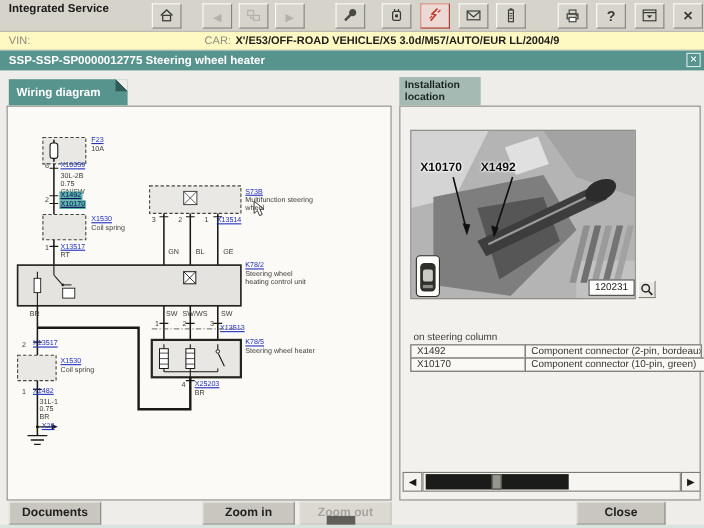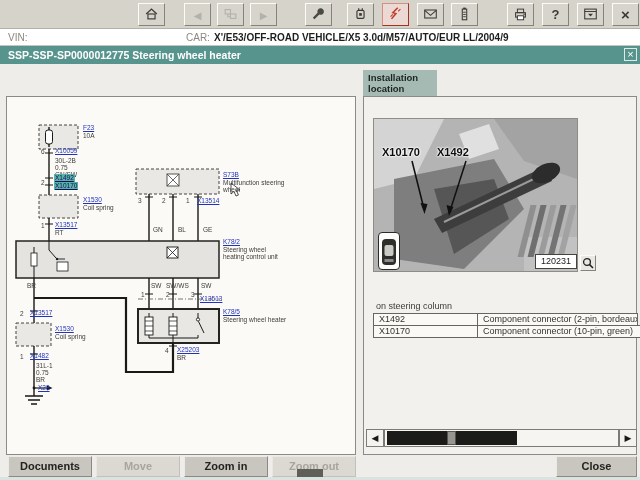--- a/index.html
+++ b/index.html
@@ -12,21 +12,21 @@
   #toolbar{left:0;top:0;width:640px;height:29px;background:#d6d3cb;border-bottom:1px solid #b3b1aa}
   .apptitle{left:8px;top:3px;font-size:10.5px;font-weight:bold;color:#191917;line-height:11.5px}
   .tbtn{top:3px;width:27px;height:23px;background:#d7d4cc;border:1px solid;
         border-color:#fbfbf8 #84837c #84837c #fbfbf8;text-align:center;line-height:21px;
         font-size:13px;color:#3b3b36;cursor:default}
   .tbtn svg{display:block;margin:2px auto 0}
   .tbtn.dis{color:#b3b1aa}
   .tbtn.red{background:#ecd9d3;border-color:#d98d80 #a33223 #a33223 #d98d80}
 
   
-  #idbar{left:0;top:29px;width:640px;height:17px;background:#ffffff;border-bottom:1px solid #c6c4be}
+  #idbar{left:0;top:29px;width:640px;height:17px;background:#fef9c3;border-bottom:1px solid #c6c4be}
   .idlabel{color:#8a887f;font-size:10px;top:3px}
   .idvalue{color:#1d1d1b;font-size:10px;font-weight:bold;top:3px;white-space:nowrap}
 
   
   #docbar{left:0;top:46px;width:640px;height:18px;background:#57948e}
   #docbar .t{left:8px;top:3px;color:#fff;font-size:10.5px;font-weight:bold;white-space:nowrap}
   #docclose{right:3px;top:2px;width:13px;height:13px;border:1px solid #dcebe8;color:#fff;
             font-size:11px;line-height:11px;text-align:center}
 
   
@@ -77,20 +77,21 @@
   #artifact{left:297px;top:469px;width:26px;height:9px;background:#5f5e59}
   #bottomstrip{left:0;top:477px;width:640px;height:3px;background:#d9e3df}
 </style>
 </head>
 <body>
 
 <div id="app">
 
   <div id="toolbar" class="abs">
     <div class="apptitle abs">
+      <div>Integrated Service</div>
     </div>
     <div class="tbtn abs" style="left:138px">
       <svg width="17" height="16" viewBox="0 0 18 18">
         <path d="M3,9 L9,3.5 L15,9" fill="none" stroke="#3b3b36" stroke-width="1.4"></path>
         <rect x="5" y="9" width="8" height="5.5" fill="none" stroke="#3b3b36" stroke-width="1.3"></rect>
       </svg>
     </div>
     <div class="tbtn dis abs" style="left:184px">
       <span style="font-size:10px">◀</span>
     </div>
@@ -164,20 +165,24 @@
     <span class="idvalue abs" style="left:214px">X'/E53/OFF-ROAD VEHICLE/X5 3.0d/M57/AUTO/EUR LL/2004/9</span>
   </div>
 
   <div id="docbar" class="abs">
     <span class="t abs">SSP-SSP-SP0000012775 Steering wheel heater</span>
     <div id="docclose" class="abs">
       <span>×</span>
     </div>
   </div>
 
+  <div id="wtab" class="abs">
+    <span>Wiring diagram</span>
+    <div class="fold"></div>
+  </div>
   <div id="itab" class="abs">
     <div>Installation</div>
     <div>location</div>
   </div>
 
   <div id="lpanel" class="abs">
     <svg width="348" height="357" viewBox="0 0 348 357" style="position:absolute;left:0;top:0">
 
       <rect x="32" y="28" width="39" height="24" fill="#e9e8e4" stroke="#44443f" stroke-width="1" stroke-dasharray="3 2"></rect>
       <path d="M42,30 V50" stroke="#191916" stroke-width="1.4"></path>
@@ -351,20 +356,19 @@
   </div>
   <div id="sbtrack" class="abs">
     <div id="sbfill" class="abs"></div>
     <div id="sbhandle" class="abs"></div>
   </div>
   <div class="sbarrow abs" style="left:619px;top:429px">
     <span>▶</span>
   </div>
 
   <div class="fbtn abs" style="left:8px;width:84px">Documents</div>
-  <div class="fbtn dis abs" style="left:96px;width:84px">Move</div>
   <div class="fbtn abs" style="left:184px;width:84px">Zoom in</div>
   <div class="fbtn dis abs" style="left:272px;width:84px">Zoom out</div>
-  <div class="fbtn abs" style="left:556px;width:81px">Close</div>
+  <div class="fbtn abs" style="left:524px;width:81px">Close</div>
   <div id="artifact" class="abs"></div>
   <div id="bottomstrip" class="abs"></div>
 
 </div>
 
 </body></html>

